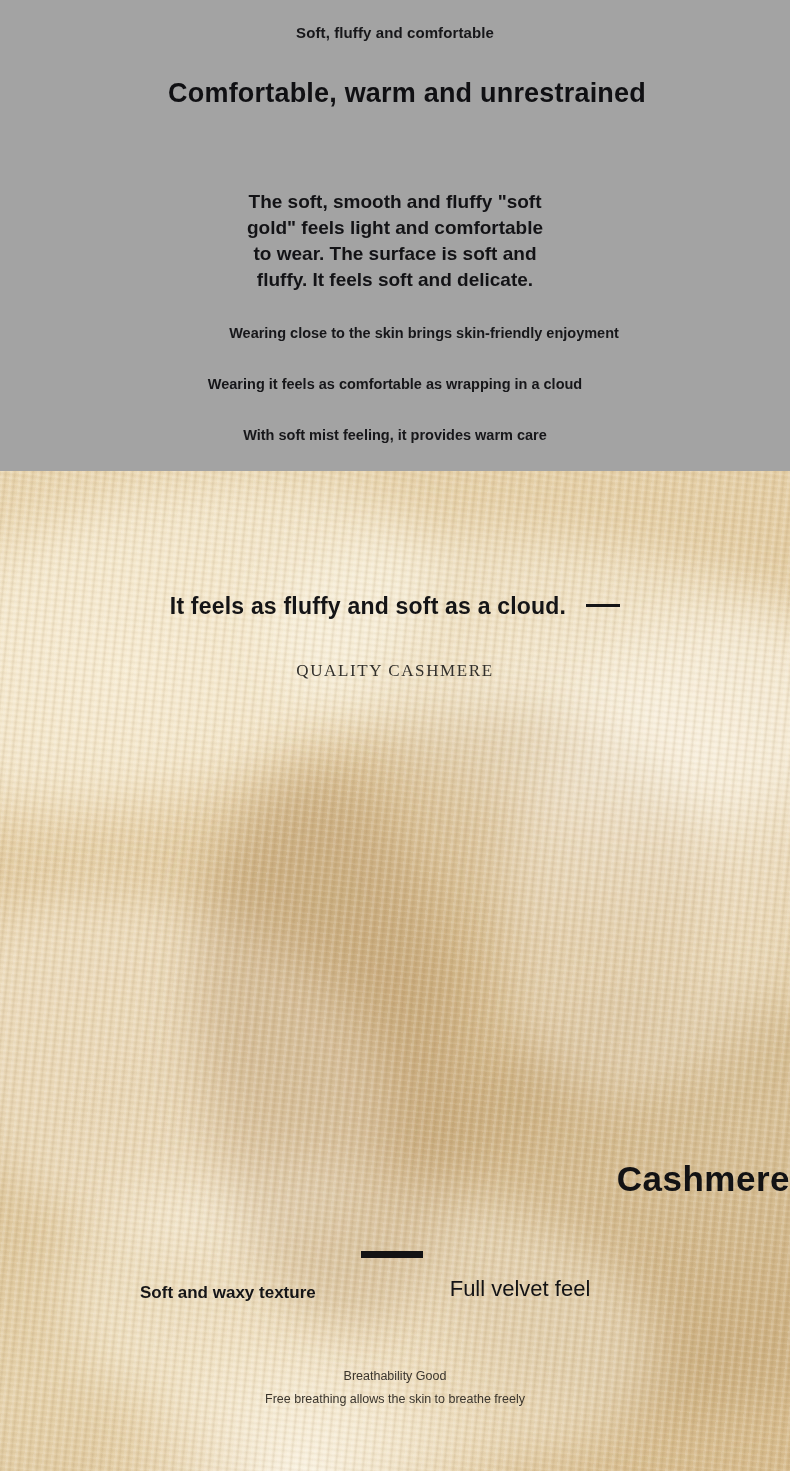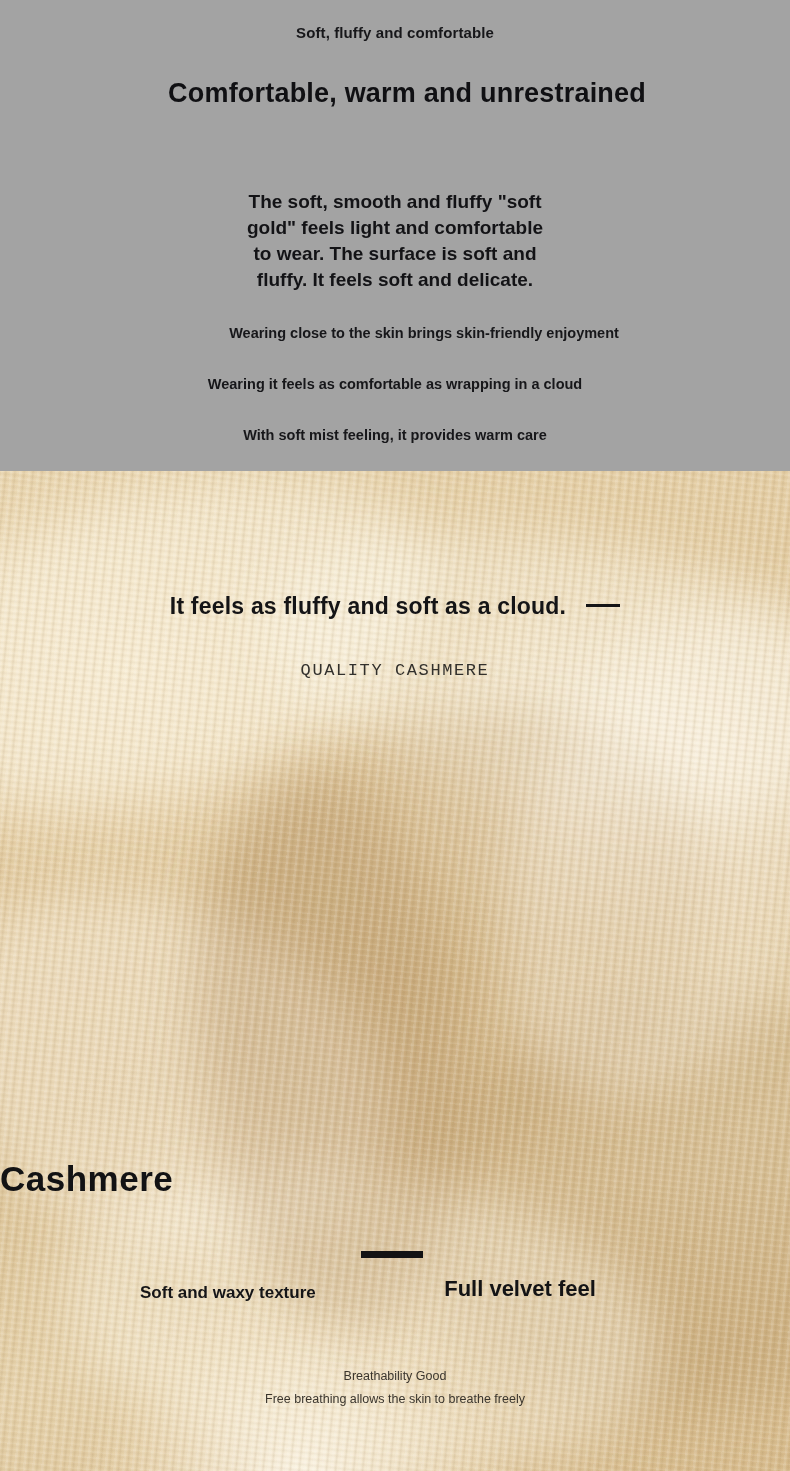--- a/index.html
+++ b/index.html
@@ -160,31 +160,31 @@
     vertical-align: middle;
     margin-left: 20px;
     margin-bottom: 5px;
   }
   .quality-line {
     position: absolute;
     left: 0;
     top: 190px;
     width: 790px;
     text-align: center;
-    font-family: Liberation Mono, monospace;
+    font-family: Liberation Serif, serif;
     font-size: 17px;
     letter-spacing: 1.6px;
     color: #32302c;
   }
   .cashmere-title {
     position: absolute;
     left: 0;
     top: 688px;
     width: 790px;
-    text-align: left;
+    text-align: right;
     font-size: 35px;
     font-weight: bold;
     color: #121214;
     letter-spacing: 0.5px;
   }
   .cashmere-rule {
     position: absolute;
     left: 361px;
     top: 780px;
     width: 62px;
@@ -201,21 +201,21 @@
     font-weight: bold;
     color: #151517;
   }
   .feat-right {
     position: absolute;
     left: 415px;
     top: 805px;
     width: 210px;
     text-align: center;
     font-size: 22px;
-    font-weight: bold;
+    font-weight: normal;
     color: #131315;
   }
   .breath-title {
     position: absolute;
     left: 0;
     top: 898px;
     width: 790px;
     text-align: center;
     font-size: 12.5px;
     color: #3a352d;

